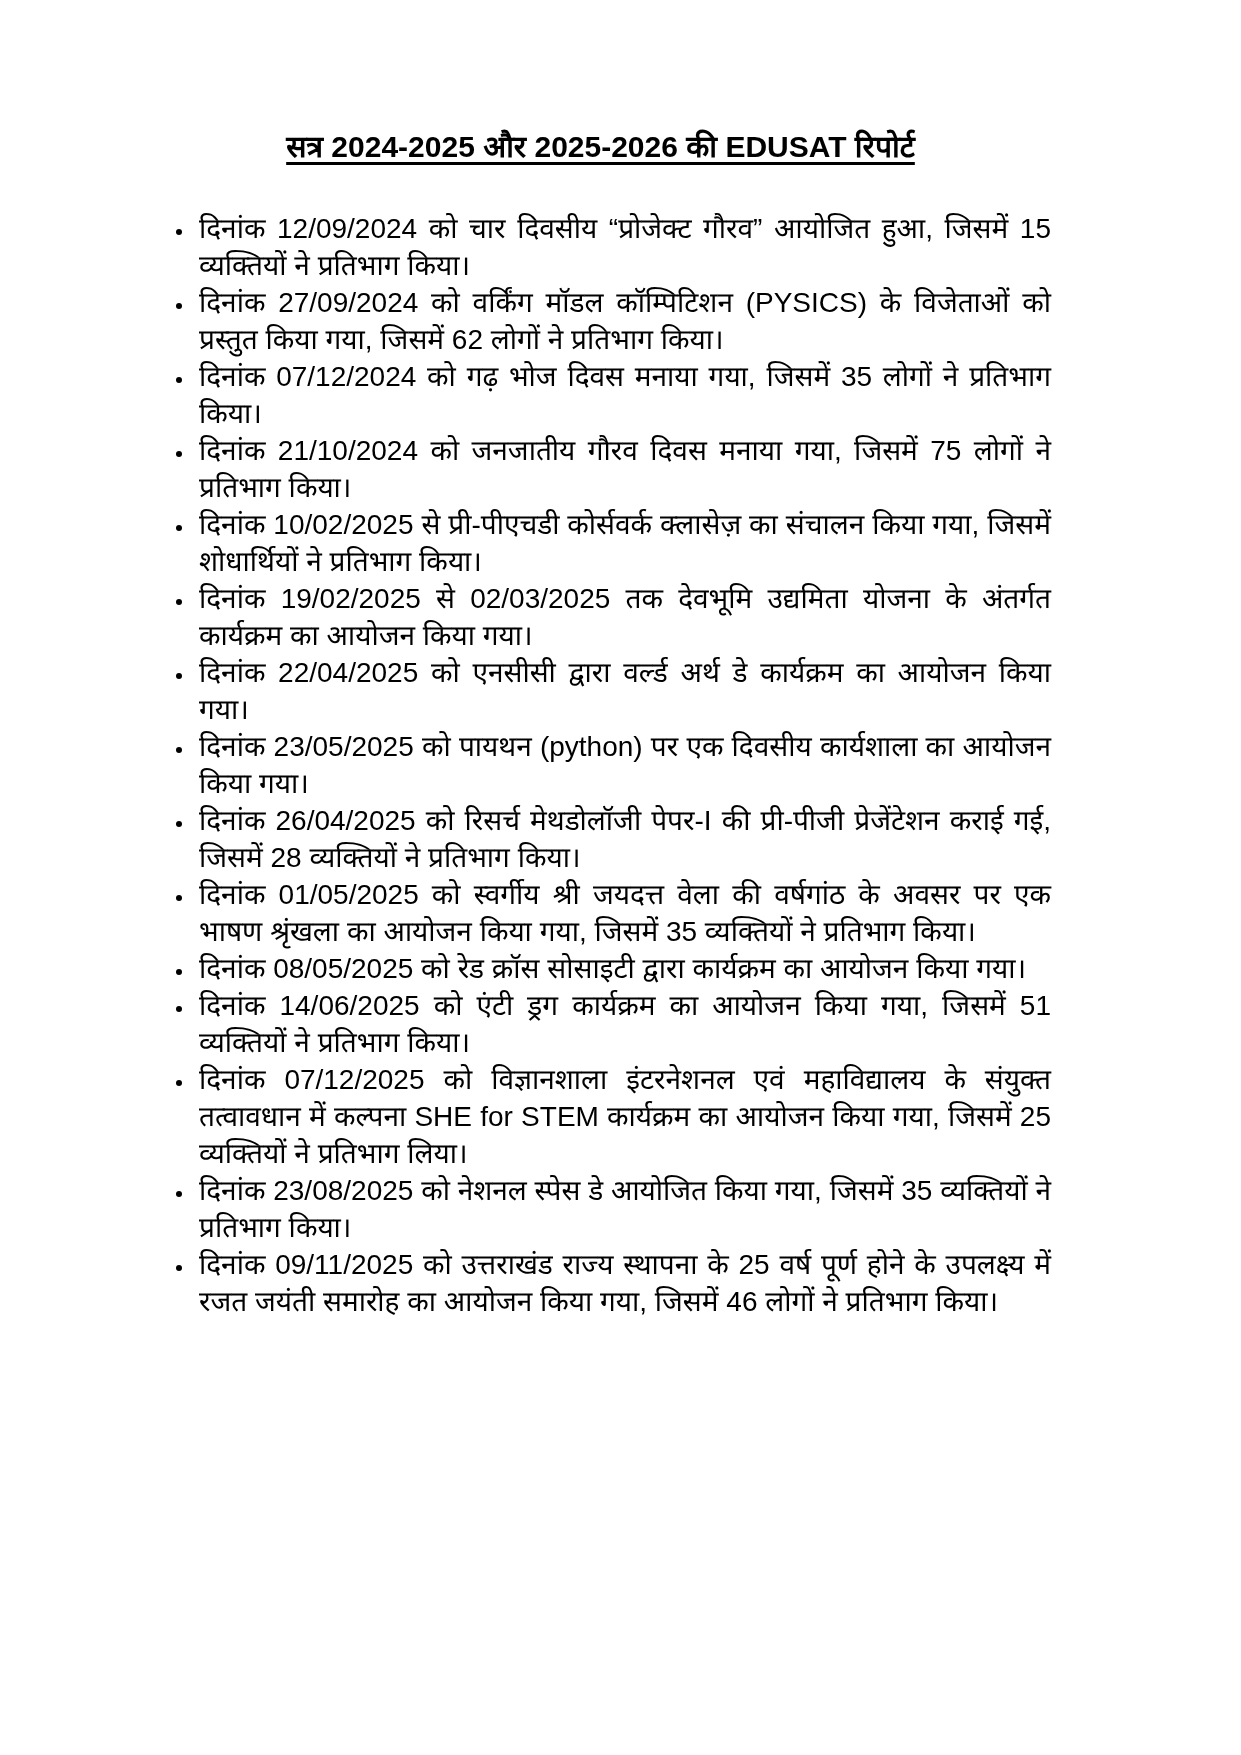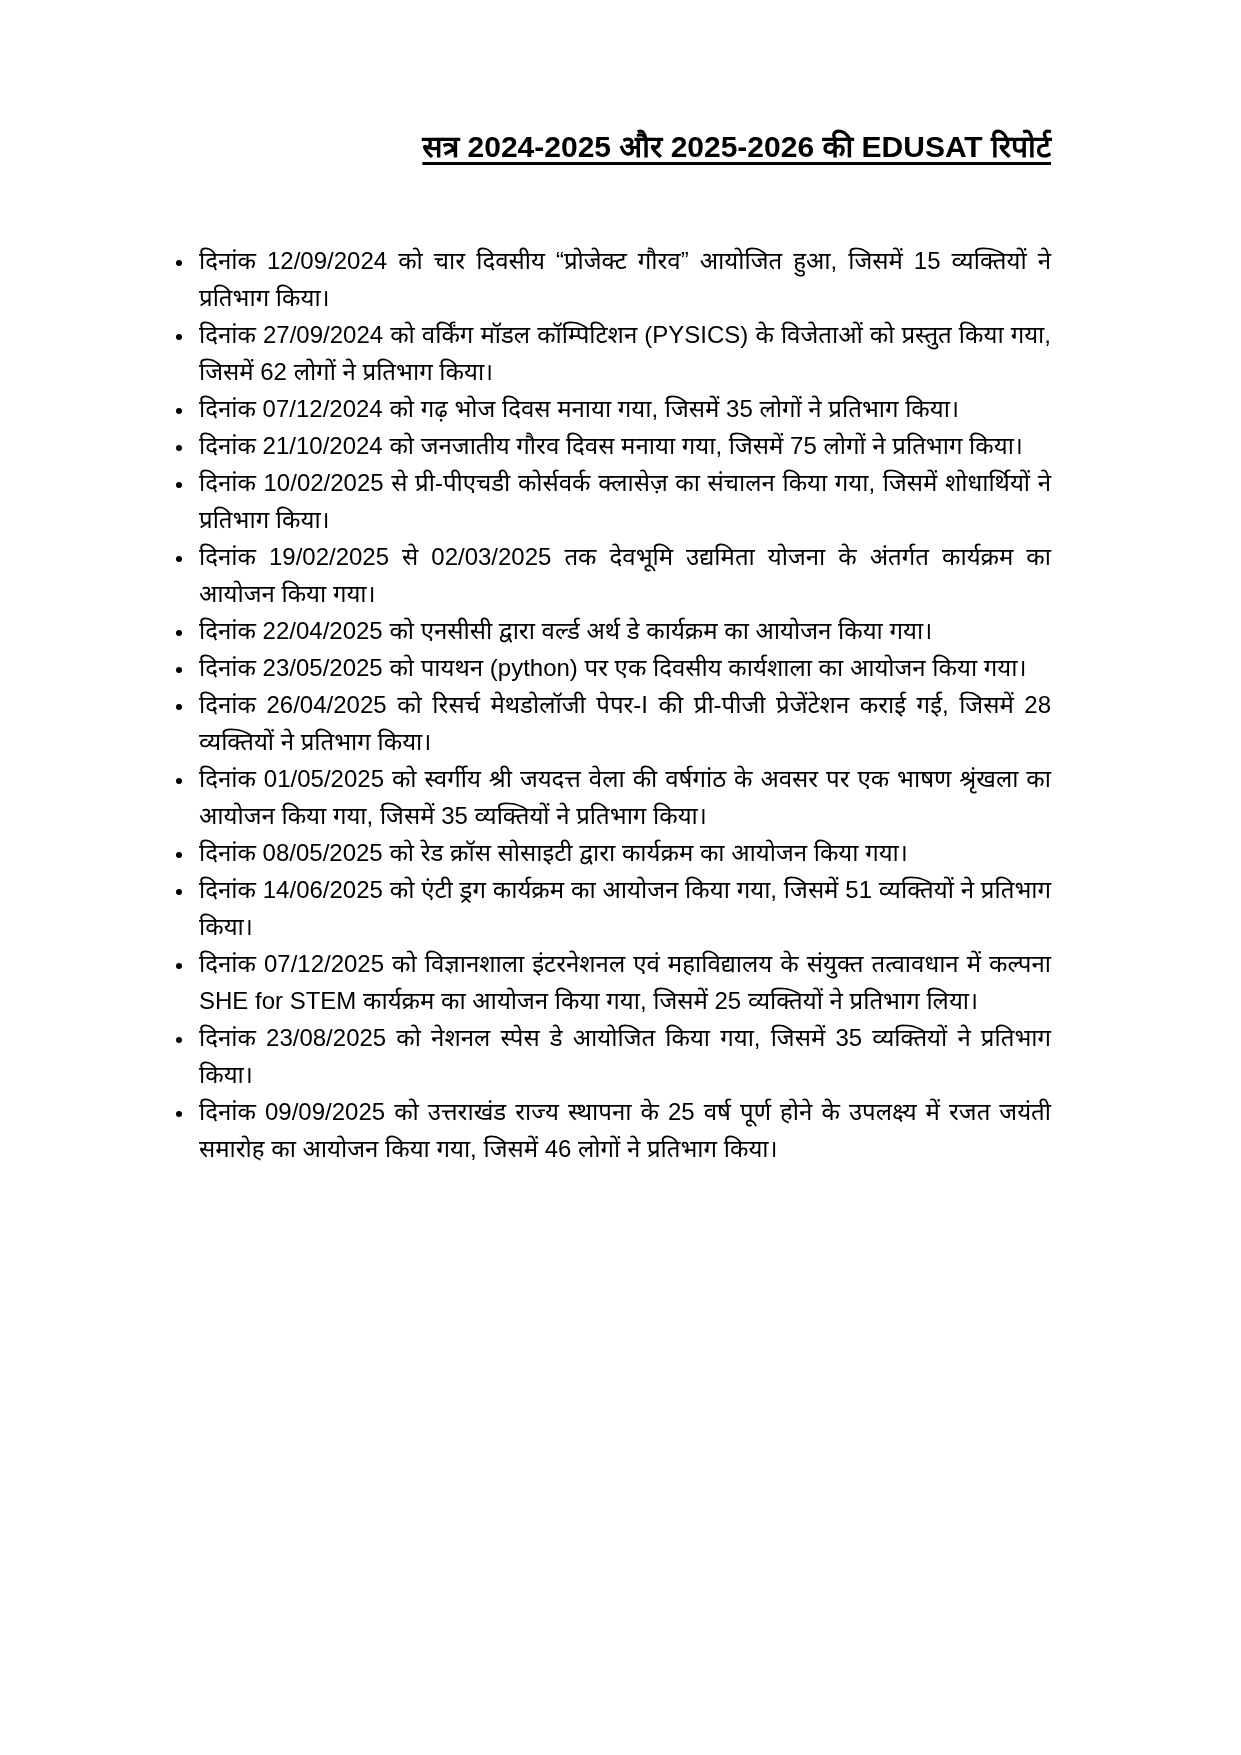--- a/index.html
+++ b/index.html
@@ -12,33 +12,33 @@
     position: relative;
     overflow: hidden;
   }
   .page {
     width: 100%;
     height: 100%;
     padding: 128px 190px 0 150px;
     background: #ffffff;
   }
   .doc-title {
-    text-align: right;
+    text-align: center;
     font-size: 30px;
     line-height: 38px;
     font-weight: bold;
     text-decoration: underline;
     text-underline-offset: 5px;
-    margin-bottom: 76px;
+    margin-bottom: 44px;
     white-space: nowrap;
   }
   ul.bullets {
     list-style: disc outside;
     padding-left: 45px;
-    font-size: 24px;
+    font-size: 28px;
     line-height: 37px;
     text-align: justify;
   }
   ul.bullets li {
     padding-left: 4px;
   }
   ul.bullets li::marker {
     font-size: 20px;
     color: #000000;
   }
@@ -101,16 +101,16 @@
 
       <li>
         <span>दिनांक 07/12/2025 को विज्ञानशाला इंटरनेशनल एवं महाविद्यालय के संयुक्त तत्वावधान में कल्पना SHE for STEM कार्यक्रम का आयोजन किया गया, जिसमें 25 व्यक्तियों ने प्रतिभाग लिया।</span>
       </li>
 
       <li>
         <span>दिनांक 23/08/2025 को नेशनल स्पेस डे आयोजित किया गया, जिसमें 35 व्यक्तियों ने प्रतिभाग किया।</span>
       </li>
 
       <li>
-        <span>दिनांक 09/09/2025 को उत्तराखंड राज्य स्थापना के 25 वर्ष पूर्ण होने के उपलक्ष्य में रजत जयंती समारोह का आयोजन किया गया, जिसमें 46 लोगों ने प्रतिभाग किया।</span>
+        <span>दिनांक 09/11/2025 को उत्तराखंड राज्य स्थापना के 25 वर्ष पूर्ण होने के उपलक्ष्य में रजत जयंती समारोह का आयोजन किया गया, जिसमें 46 लोगों ने प्रतिभाग किया।</span>
       </li>
     </ul>
 </div>
 
 </body></html>

